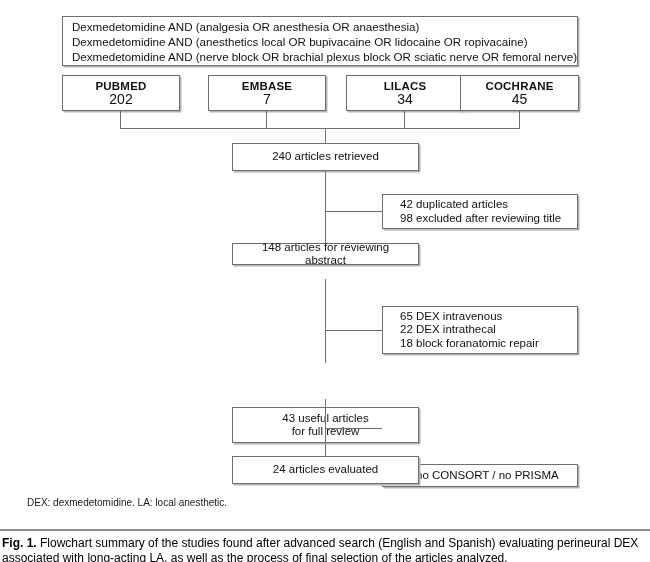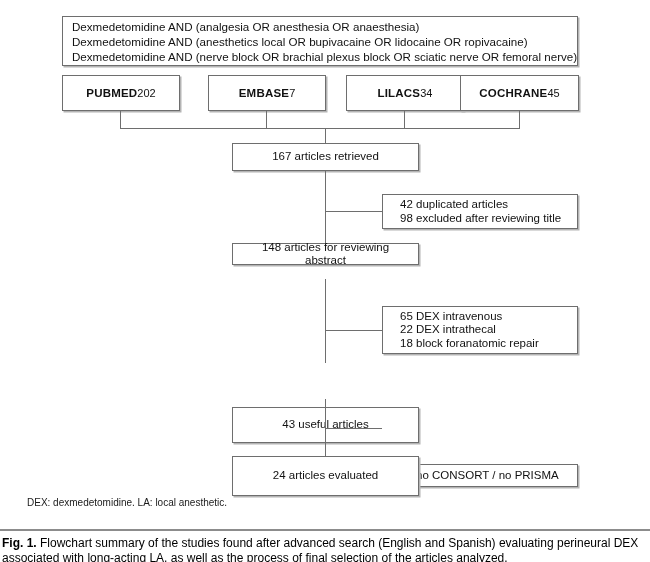--- a/index.html
+++ b/index.html
@@ -54,47 +54,47 @@
     padding-left: 9px;
     text-align: left;
   }
   #query-box .ln { line-height: 15px; font-size: 11.6px; }
 
   
   .db-node {
     top: 63px;
     width: 118px;
     height: 36px;
-    flex-direction: row;
+    flex-direction: column;
     justify-content: center;
   }
   .db-node .db-name {
     font-weight: bold;
     font-size: 11.5px;
     letter-spacing: 0.2px;
     line-height: 13px;
   }
   .db-node .db-count {
-    font-size: 11px;
+    font-size: 14px;
     line-height: 13px;
   }
   #db-pubmed   { left: 62px; }
   #db-embase   { left: 208px; }
   #db-lilacs   { left: 346px; }
   #db-cochrane { left: 460px; width: 119px; }
 
   
   .main-node {
     left: 232px;
     width: 187px;
   }
   #node-retrieved      { top: 131px; height: 28px; }
   #node-abstract       { top: 231px; height: 22px; }
   #node-useful         { top: 351px; height: 36px; margin-top: 44px; }
-  #node-evaluated      { top: 444px; height: 40px; }
+  #node-evaluated      { top: 444px; height: 28px; }
 
   
   .excl-node {
     left: 382px;
     width: 196px;
     justify-content: flex-start;
     text-align: left;
     padding-left: 17px;
   }
   #excl-1 { top: 182px; height: 35px; }
@@ -171,21 +171,21 @@
 
   <div class="ln-v" style="left:120px; top:99px;  height:17px;"></div>
   <div class="ln-v" style="left:266px; top:99px;  height:17px;"></div>
   <div class="ln-v" style="left:404px; top:99px;  height:17px;"></div>
   <div class="ln-v" style="left:519px; top:99px;  height:17px;"></div>
   <div class="ln-h" style="left:120px; top:116px; width:400px;"></div>
   <div class="ln-v" style="left:325px; top:116px; height:15px;"></div>
 
   <div class="node main-node" id="node-retrieved">
     <span class="lines">
-      <span class="ln">167 articles retrieved</span>
+      <span class="ln">240 articles retrieved</span>
     </span>
   </div>
 
   <div class="ln-v" style="left:325px; top:159px; width:1px; height:72px;"></div>
   <div class="ln-h" style="left:325px; top:199px; width:57px;"></div>
 
   <div class="node excl-node" id="excl-1">
     <span class="lines">
       <span class="ln">42 duplicated articles</span>
       <span class="ln">98 excluded after reviewing title</span>
@@ -206,20 +206,21 @@
     <span class="lines">
       <span class="ln">65 DEX intravenous</span>
       <span class="ln">22 DEX intrathecal</span>
       <span class="ln">18 block foranatomic repair</span>
     </span>
   </div>
 
   <div class="node main-node" id="node-useful">
     <span class="lines">
       <span class="ln">43 useful articles</span>
+      <span class="ln">for full review</span>
     </span>
   </div>
 
   <div class="ln-v" style="left:325px; top:387px; height:57px;"></div>
   <div class="ln-h" style="left:325px; top:416px; width:57px;"></div>
 
   <div class="node excl-node" id="excl-3">
     <span class="lines">
       <span class="ln">19 no CONSORT / no PRISMA</span>
     </span>

